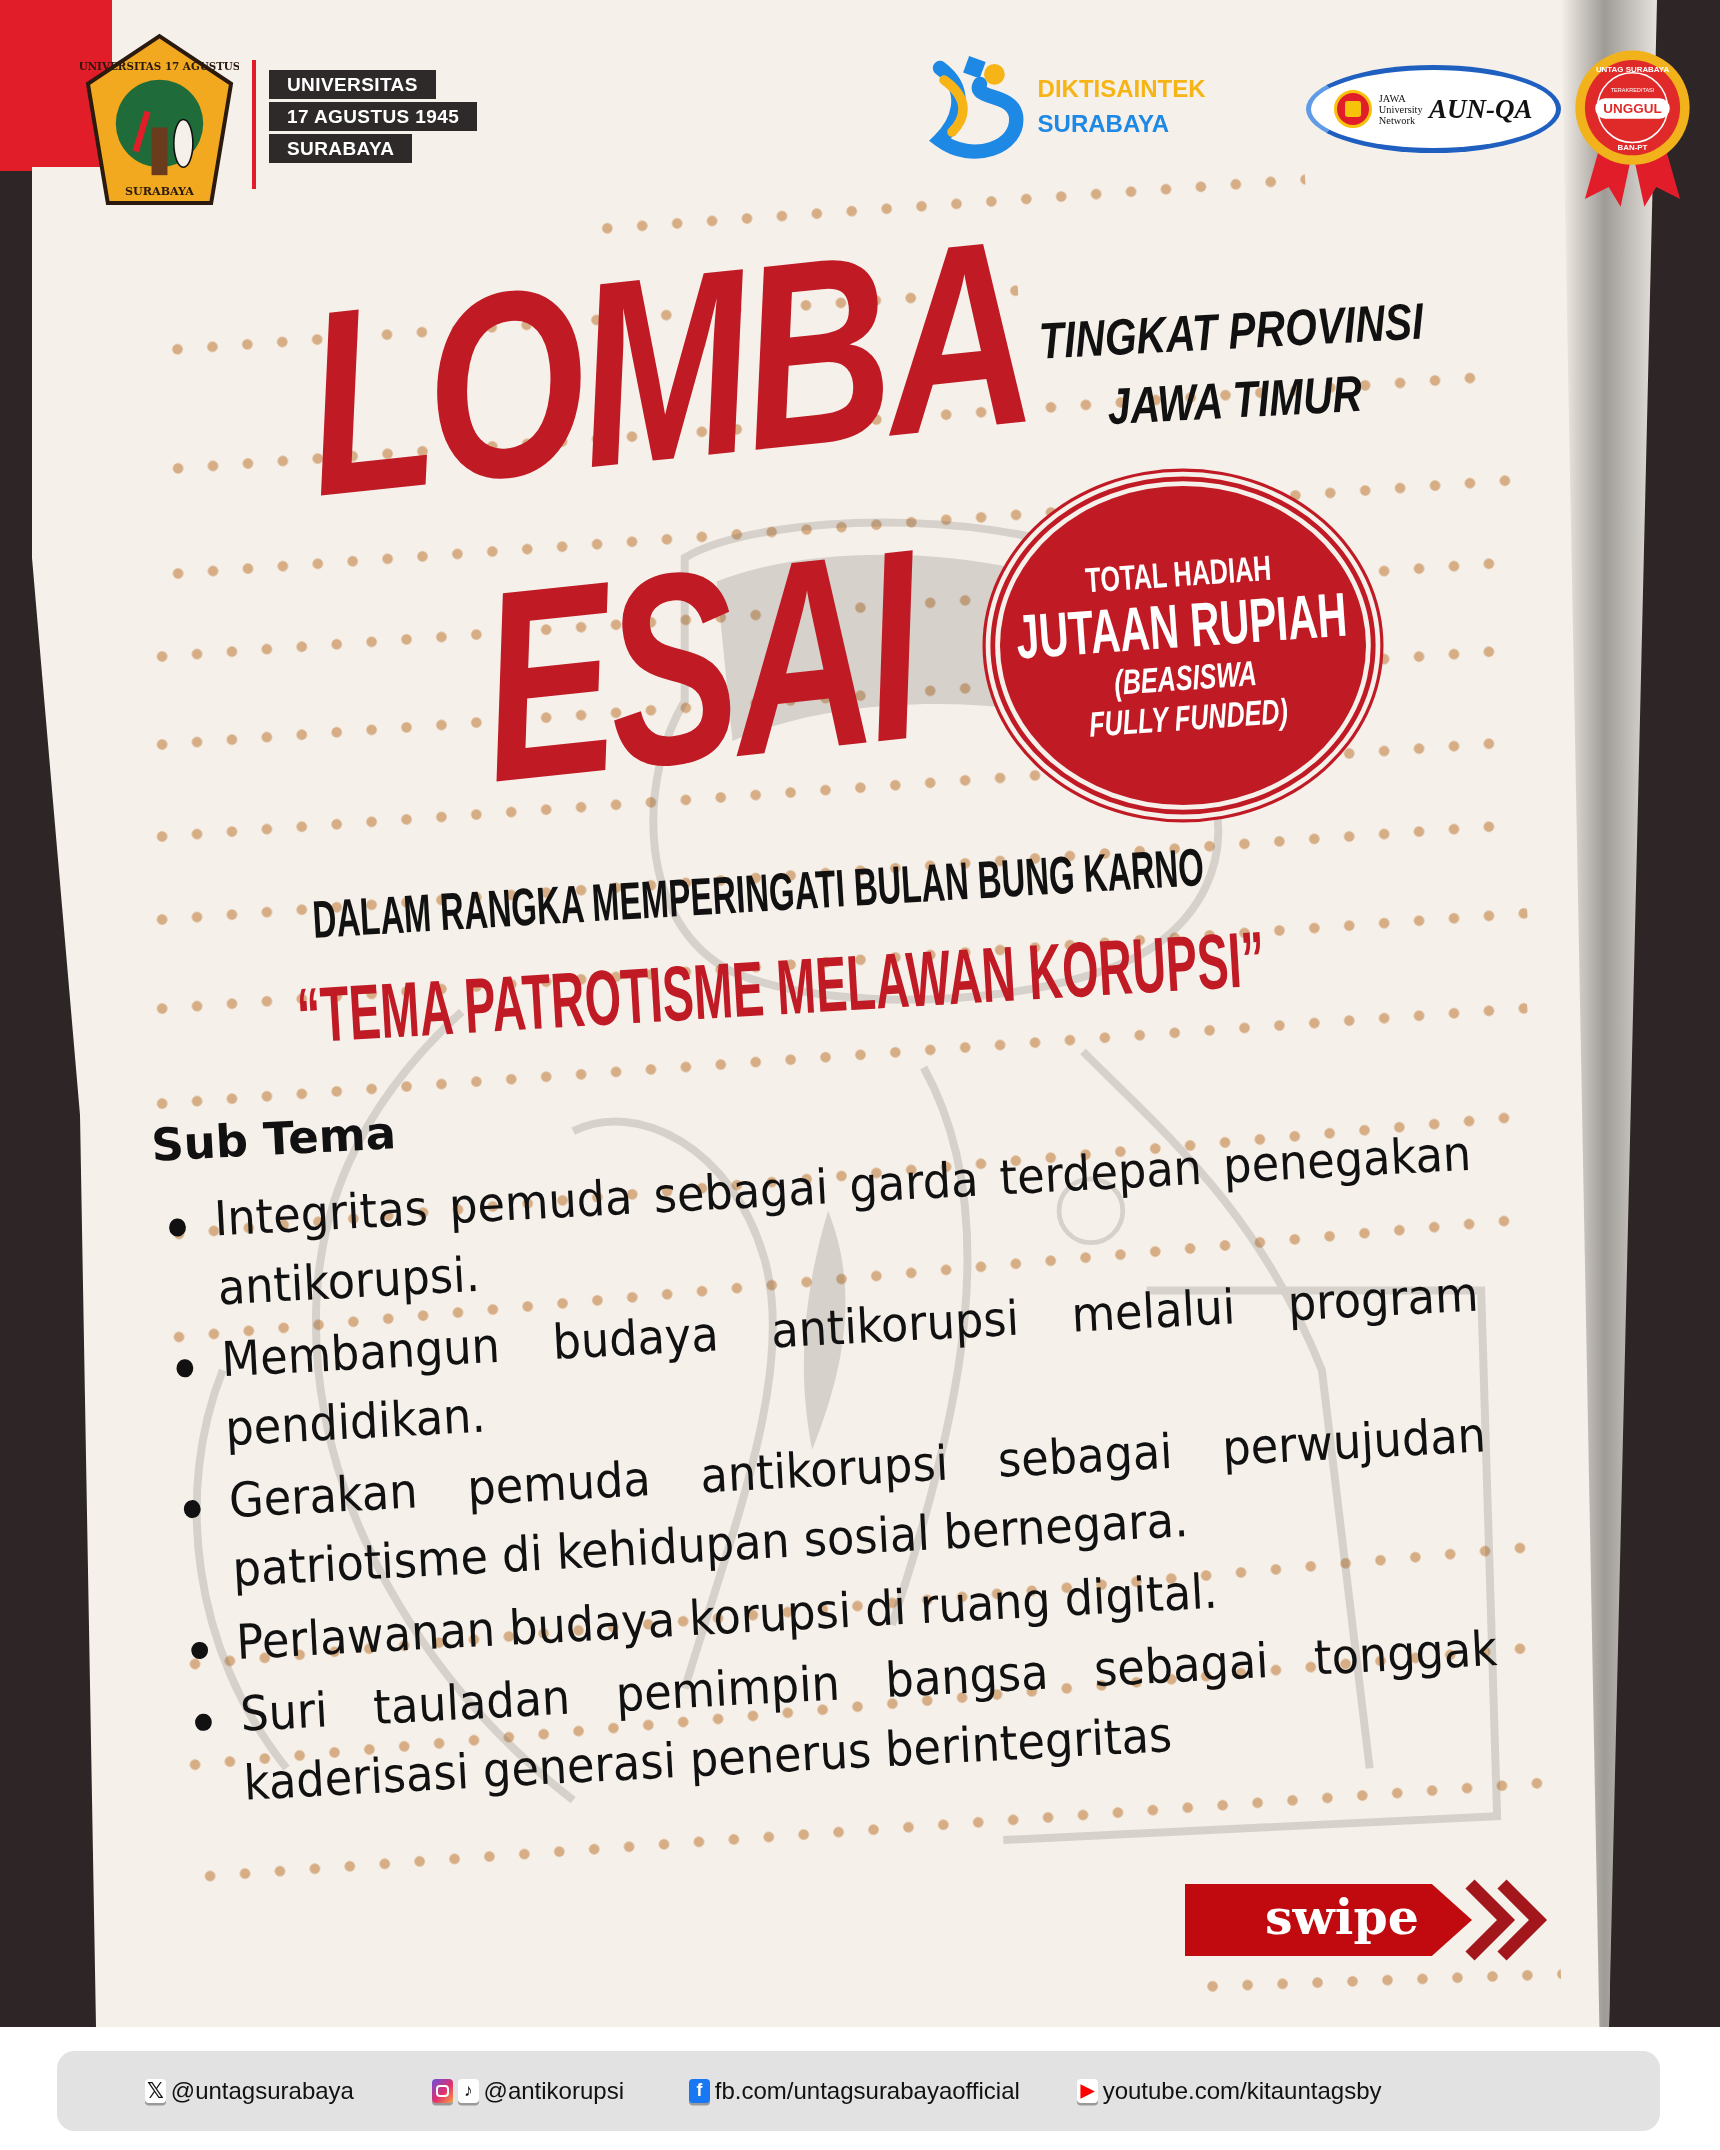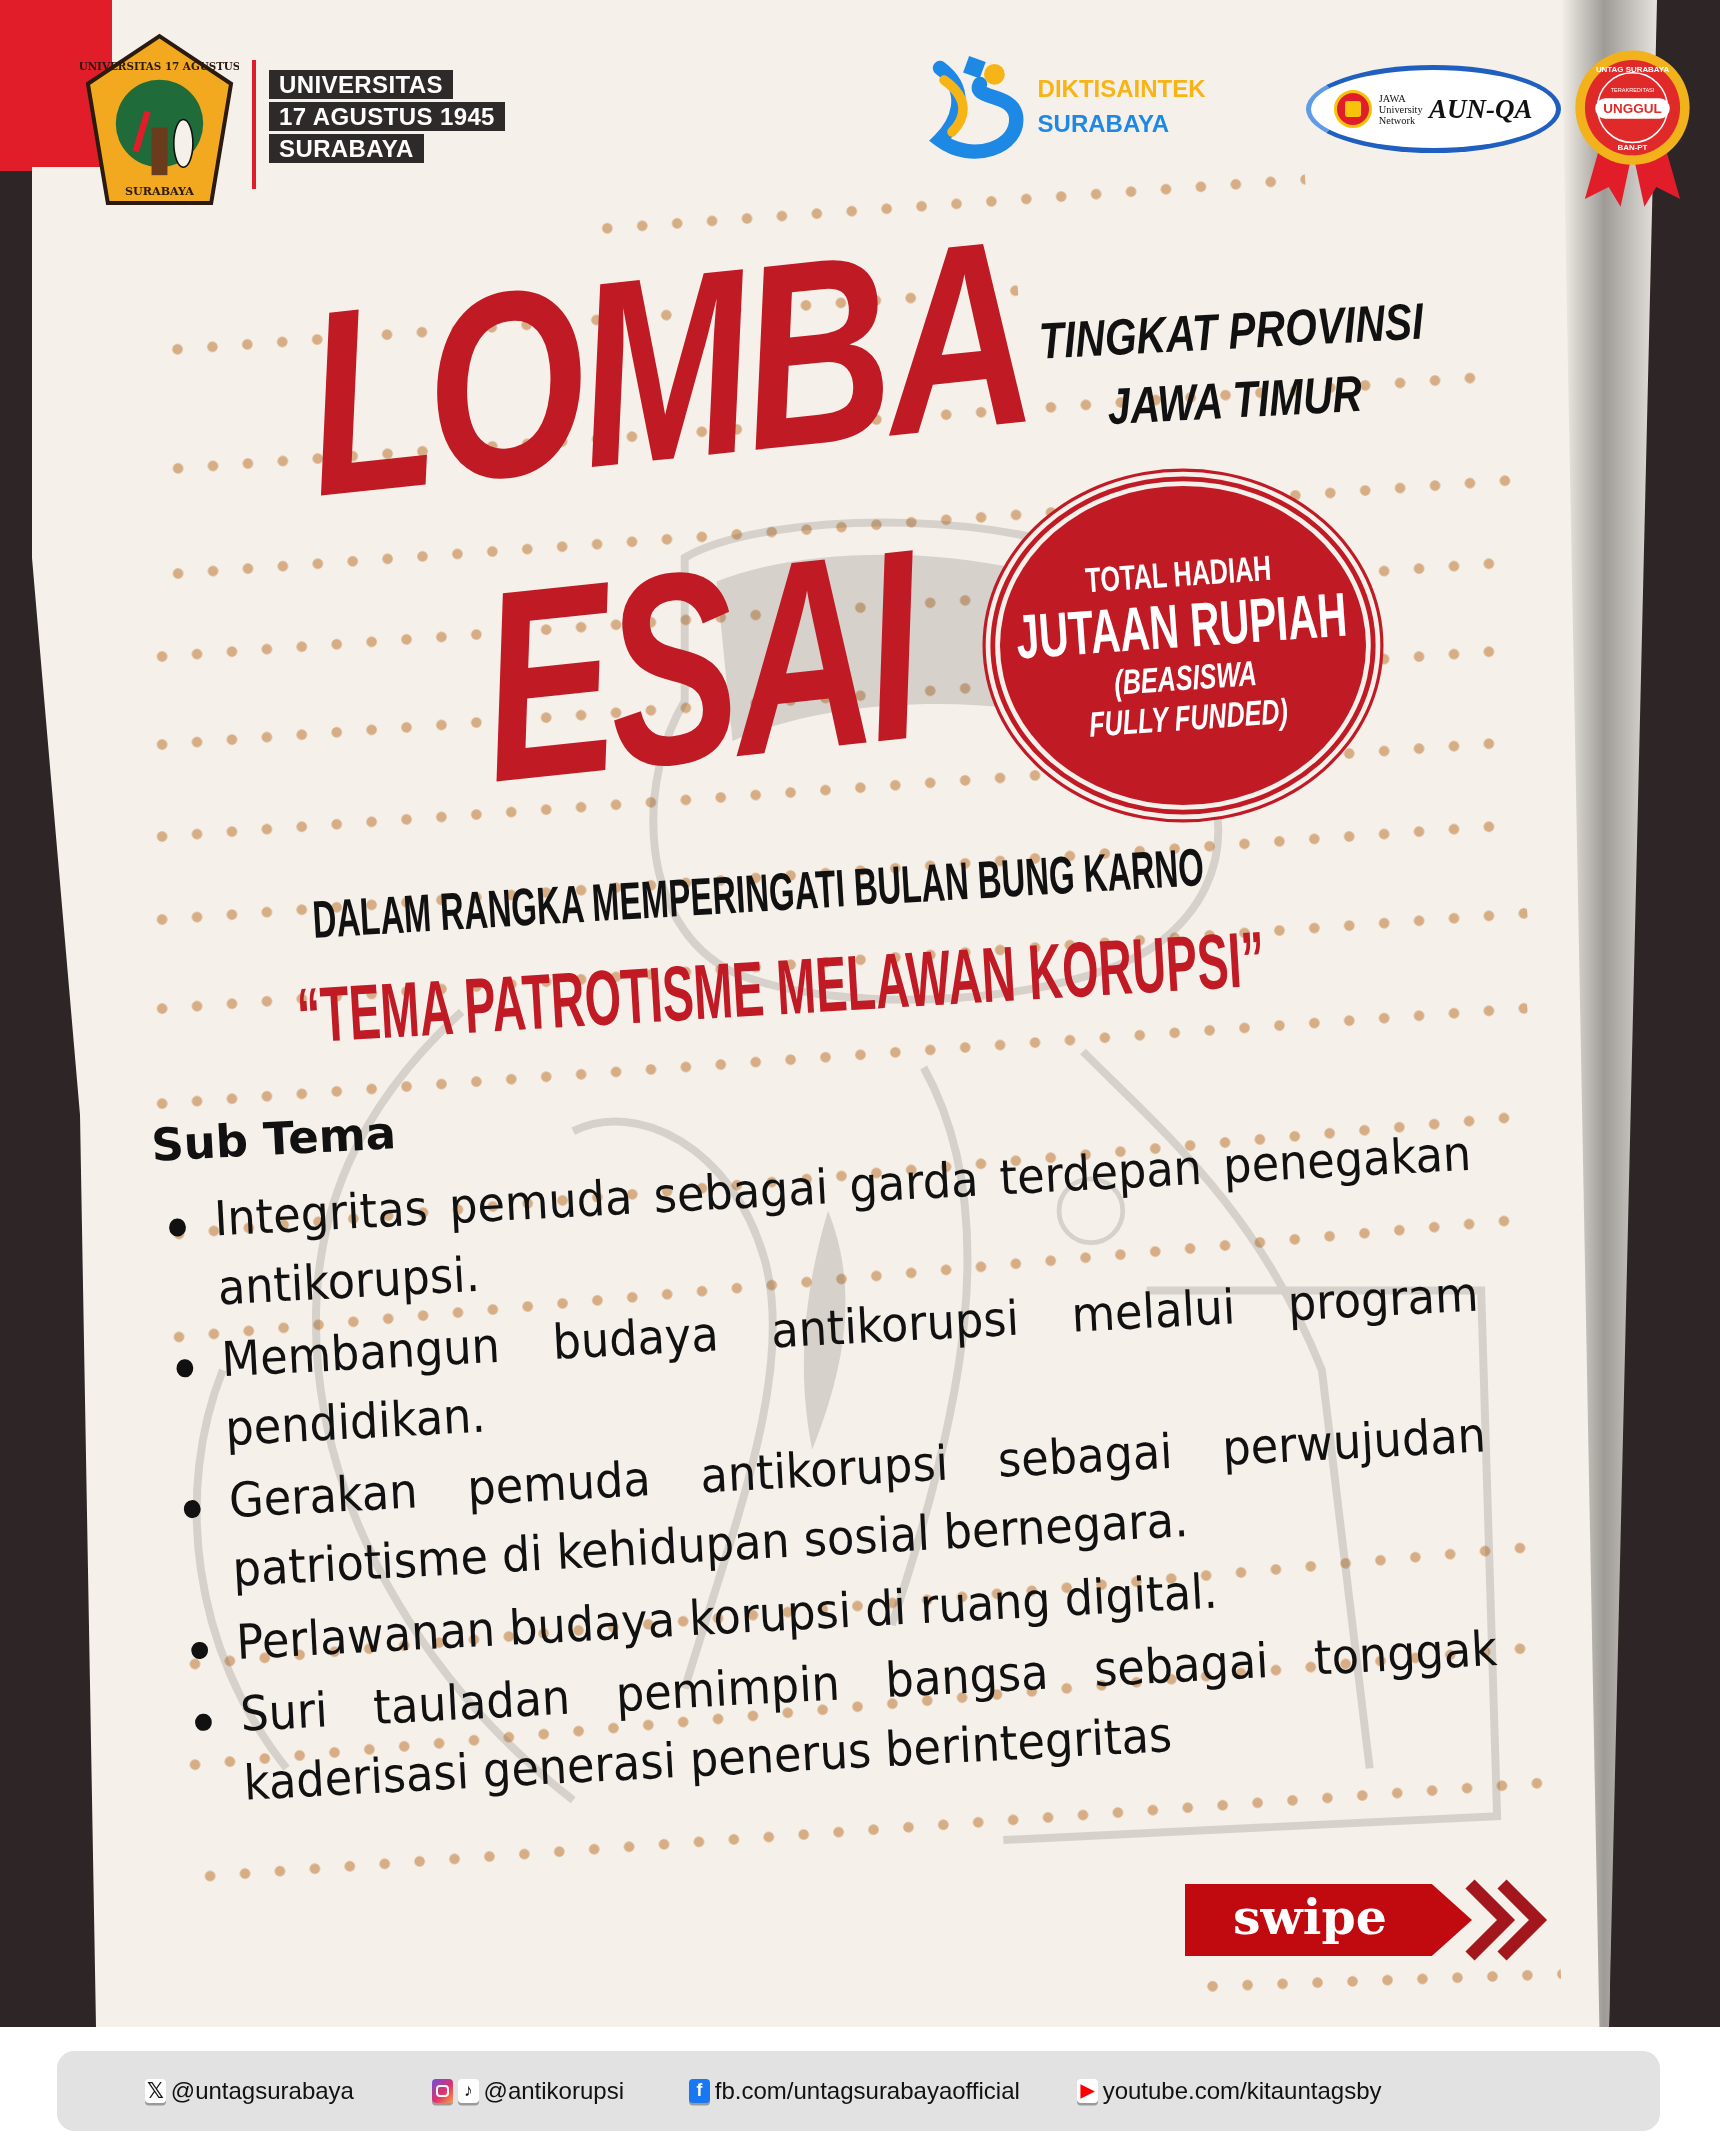--- a/index.html
+++ b/index.html
@@ -23,21 +23,21 @@
     background-size: 35px 11px; background-repeat: repeat-x; opacity: 0.9; }
 
   
   .silhouette { position: absolute; left: 127px; top: 494px; width: 1434px; height: 1354px; opacity: 0.22; }
 
   
   .uni-logo { position: absolute; left: 80px; top: 32px; width: 159px; height: 179px; }
   .uni-divider { position: absolute; left: 252px; top: 60px; width: 4px; height: 129px; background: #e21d2a; }
   .uni-name { position: absolute; left: 269px; top: 70px; display: flex; flex-direction: column; gap: 3.2px; }
   .uni-name span { background: #2f2a2a; color: #ffffff; font-family: "Liberation Sans", sans-serif; font-weight: 700;
-    font-size: 24px; line-height: 29px; padding: 0 10px; width: fit-content; letter-spacing: 0.4px; }
+    font-size: 19px; line-height: 29px; padding: 0 18px; width: fit-content; letter-spacing: 0.4px; }
 
   .dikti { position: absolute; left: 924px; top: 52px; display: flex; align-items: center; gap: 9.6px; }
   .dikti-mark { width: 104px; height: 108px; }
   .dikti-text { display: flex; flex-direction: column; font-family: "Liberation Sans", sans-serif; font-weight: 700; font-size: 24px; line-height: 35px; }
   .dikti-text .l1 { color: #f7b416; }
   .dikti-text .l2 { color: #1e88e5; }
 
   .aun { position: absolute; left: 1306px; top: 65px; width: 255px; height: 88px; border-radius: 50%;
     background: #ffffff; border: 5.6px solid #1f5fbf; border-left-color: #5f9be6; display: flex; align-items: center; justify-content: center; gap: 6.4px; }
   .aun-emblem { width: 38px; height: 38px; border-radius: 50%; background: #e21d2a; border: 3.2px solid #f7c20a; position: relative; }
@@ -77,21 +77,21 @@
   .sub-list { position: absolute; left: 167px; top: 1187px; width: 1402px; transform: rotate(-3deg); transform-origin: left top; list-style: none; }
   .sub-list li { position: relative; padding-left: 49px; font-family: "DejaVu Sans", sans-serif; font-size: 48px; line-height: 69px; color: #111;
     text-align: justify; text-align-last: left; transform: scaleX(0.93); transform-origin: left top; }
   .sub-list li + li { margin-top: 3.2px; }
   .bullet { position: absolute; left: 0; top: 32px; width: 17.5px; height: 17.5px; border-radius: 50%; background: #111; }
 
   
   .swipe { position: absolute; left: 1185px; top: 1876px; display: flex; align-items: center; }
   .swipe-btn { position: relative; width: 287px; height: 72px; background: #c00a0f;
     clip-path: polygon(0 0, 86% 0, 100% 50%, 86% 100%, 0 100%); display: flex; align-items: center; padding-left: 48px; }
-  .swipe-btn span { font-family: "DejaVu Serif", serif; font-weight: 700; font-size: 49px; color: #ffffff; line-height: 1; margin-top: -4.8px; }
+  .swipe-btn span { font-family: "DejaVu Serif", serif; font-weight: 700; font-size: 49px; color: #ffffff; line-height: 1; margin-top: -4.8px; margin-left: 32px; }
   .chevrons { width: 88px; height: 88px; margin-left: -9.6px; }
 
   
   .footer { position: absolute; left: 57px; top: 2051px; width: 1603px; height: 80px; background: #e2e2e2; border-radius: 17.5px;
     display: flex; align-items: center; padding-left: 88px; gap: 0; }
   .f-item { display: flex; align-items: center; gap: 4.8px; font-family: "Liberation Sans", sans-serif; font-size: 24px; color: #111; }
   .f-ico { width: 21px; height: 24px; background: #ffffff; border-radius: 4px; display: flex; align-items: center; justify-content: center;
     box-shadow: 0 2.4px 0 #9a9a9a; font-size: 17.5px; font-weight: 700; line-height: 1; }
   .f-item.x { margin-right: 78px; }
   .f-item.ig { margin-right: 65px; }

